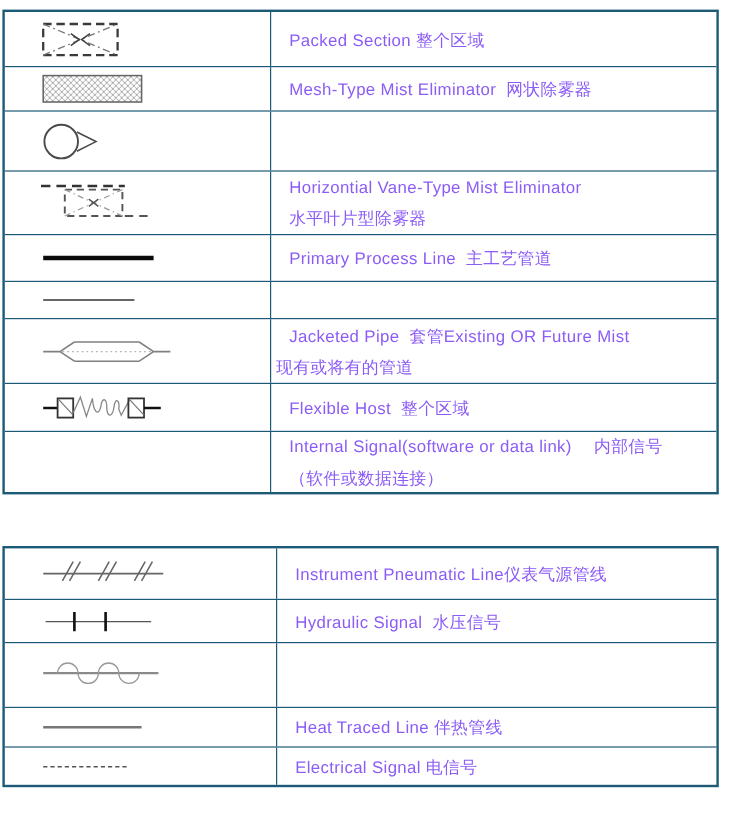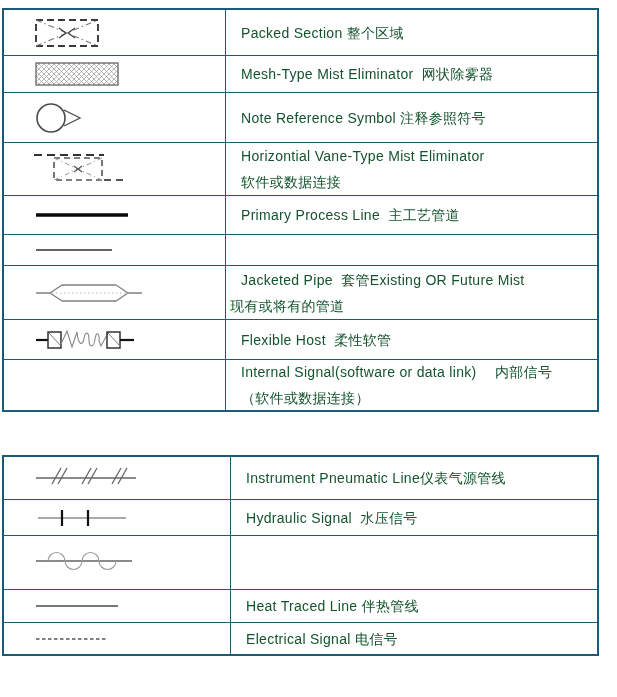--- a/index.html
+++ b/index.html
@@ -6,21 +6,21 @@
   body{width:617px;height:697px;position:relative;font-family:"Liberation Sans",sans-serif;}
   .tbl{position:absolute;left:2px;width:597px;border:2px solid #1d5a78;box-sizing:border-box;background:#fff;}
   .tbl-1{top:8px;}
   .tbl-2{top:455px;}
   .row{display:flex;box-sizing:border-box;align-items:stretch;}
   .row + .row{border-top:1.5px solid #1d5a78;}
   .sym{width:222px;flex-shrink:0;border-right:1.5px solid #1d5a78;box-sizing:border-box;
        display:flex;align-items:center;padding-left:30px;}
   .tbl-2 .sym{width:227px;}
   .sym.top{align-items:flex-start;padding-top:5px;}
-  .txt{flex:1;display:flex;align-items:center;color:#14532d;font-size:14px;line-height:26px;
+  .txt{flex:1;display:flex;align-items:center;color:#8b5cf6;font-size:14px;line-height:26px;
        letter-spacing:0.3px;padding-left:15px;padding-right:20px;white-space:pre-wrap;box-sizing:border-box;}
   .hang{padding-left:4px;text-indent:11px;}
   svg{display:block;}
 </style>
 </head>
 <body>
 
 <div class="tbl tbl-1">
 
   <div class="row" style="height:45px">
@@ -48,35 +48,34 @@
     <div class="txt">Mesh-Type Mist Eliminator  网状除雾器</div>
   </div>
 
   <div class="row" style="height:50px">
     <div class="sym">
       <svg width="160" height="40" viewBox="0 0 160 40">
         <circle cx="17" cy="20" r="14" fill="none" stroke="#4a4a4a" stroke-width="1.6"></circle>
         <path d="M30,12 L46,20 L30,28" fill="none" stroke="#4a4a4a" stroke-width="1.3"></path>
       </svg>
     </div>
-    <div class="txt">Note Reference Symbol 注释参照符号</div>
   </div>
 
   <div class="row" style="height:53px">
     <div class="sym">
       <svg width="160" height="40" viewBox="0 0 160 40">
         <path d="M0,6 H70" fill="none" stroke="#333" stroke-width="2.2" stroke-dasharray="8 5"></path>
         <rect x="20" y="9" width="48" height="22" fill="none" stroke="#555" stroke-width="1.6" stroke-dasharray="6 4"></rect>
         <path d="M20,9 L68,31 M20,31 L68,9" fill="none" stroke="#999" stroke-width="1" stroke-dasharray="5 3 1 3"></path>
         <path d="M40,17 l8,6 M48,17 l-8,6" fill="none" stroke="#555" stroke-width="1.2"></path>
         <path d="M70,31 H92" fill="none" stroke="#555" stroke-width="1.8" stroke-dasharray="7 5"></path>
       </svg>
     </div>
     <div class="txt">Horizontial Vane-Type Mist Eliminator
-软件或数据连接</div>
+水平叶片型除雾器</div>
   </div>
 
   <div class="row" style="height:39px">
     <div class="sym">
       <svg width="160" height="40" viewBox="0 0 160 40">
         <path d="M2,20 H94" stroke="#0a0a0a" stroke-width="3.6"></path>
       </svg>
     </div>
     <div class="txt">Primary Process Line  主工艺管道</div>
   </div>
@@ -105,21 +104,21 @@
       <svg width="160" height="40" viewBox="0 0 160 40">
         <path d="M2,20 H14" stroke="#111" stroke-width="2.2"></path>
         <rect x="14" y="12" width="13" height="16" fill="none" stroke="#333" stroke-width="1.5"></rect>
         <path d="M15,13 L27,26" fill="none" stroke="#777" stroke-width="1"></path>
         <path d="M27,24 L33,11 L38,27 L43,12 C44,24 48,27 50,19 C51,11 55,11 55,20 C55,28 60,28 61,19 C62,11 66,13 65,21 L67,26 L74,13" fill="none" stroke="#888" stroke-width="1.1"></path>
         <rect x="73" y="12" width="13" height="16" fill="none" stroke="#333" stroke-width="1.5"></rect>
         <path d="M74,13 L86,26" fill="none" stroke="#777" stroke-width="1"></path>
         <path d="M86,20 H100" stroke="#111" stroke-width="2.2"></path>
       </svg>
     </div>
-    <div class="txt">Flexible Host  柔性软管</div>
+    <div class="txt">Flexible Host  整个区域</div>
   </div>
 
 
   <div class="row" style="height:51px">
     <div class="sym"></div>
     <div class="txt">Internal Signal(software or data link)　 内部信号
 （软件或数据连接）</div>
   </div>
 
 </div>

